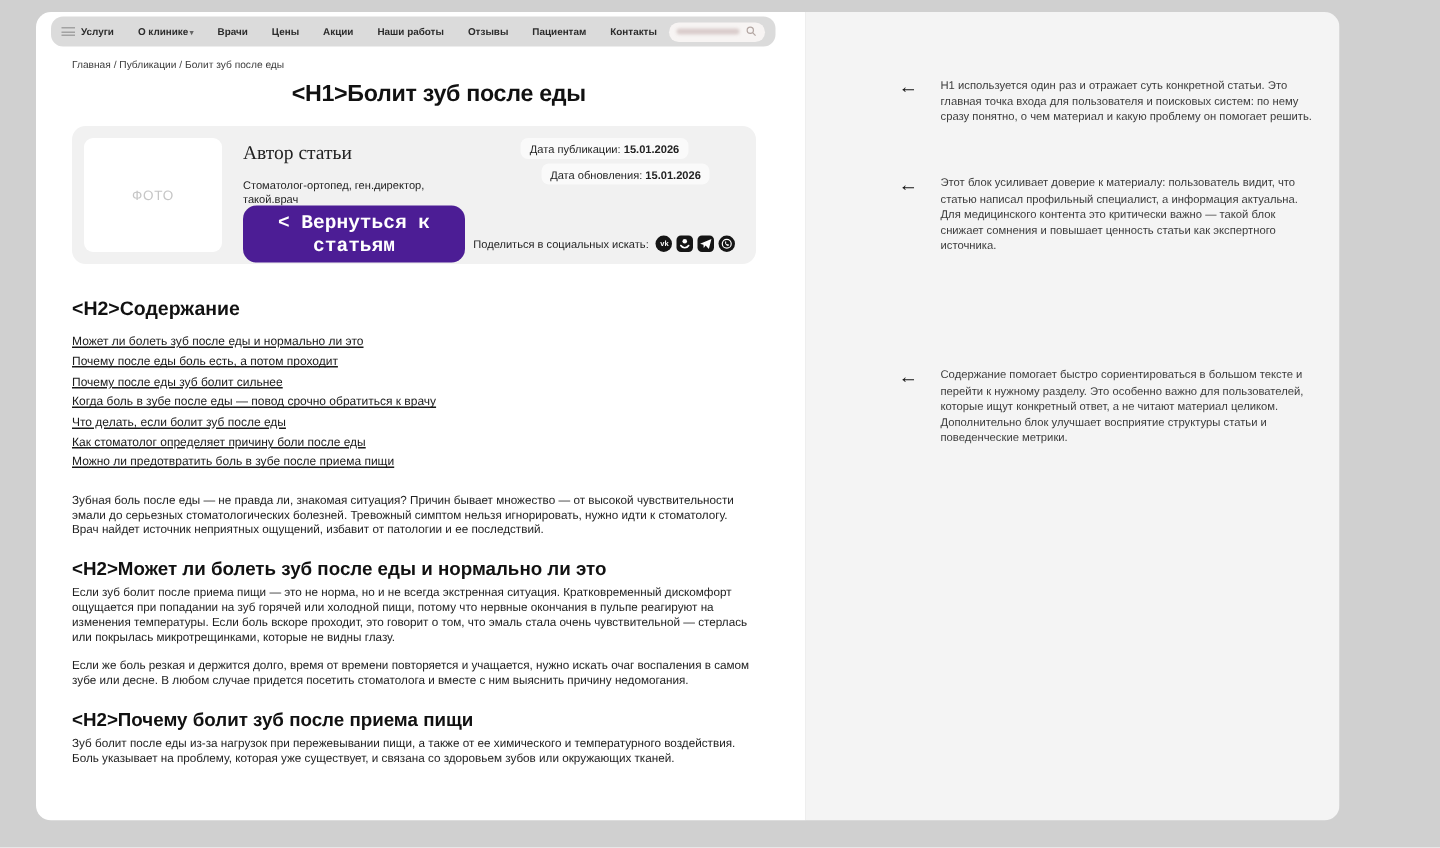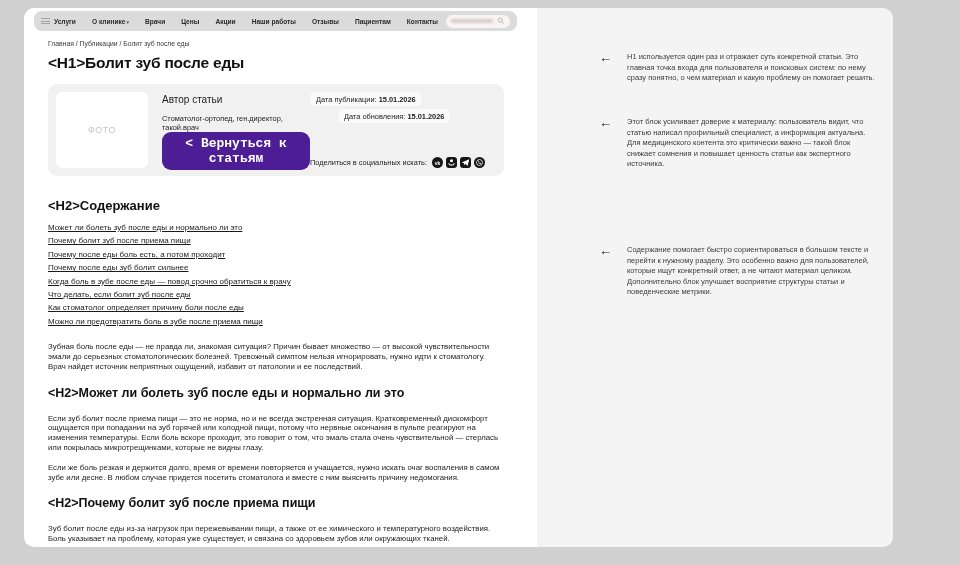--- a/index.html
+++ b/index.html
@@ -18,37 +18,37 @@
   .nav-item { font-size:6.6px; font-weight:700; color:#2b2b2b; white-space:nowrap; cursor:pointer; }
   .nav-caret { font-size:5px; color:#666; margin-left:1px; }
   .hamburger { display:flex; flex-direction:column; gap:1.5px; width:9px; margin-right:4px; }
   .hamburger i { display:block; height:1px; background:#a2a2a2; }
   .search-pill { width:64px; height:13px; background:#f7f4f3; border-radius:7px;
                  display:flex; align-items:center; padding:0 5px; gap:4px; }
   .search-blur { flex:1; height:4px; background:#d9cccb; border-radius:2px; filter:blur(1px); }
 
   .breadcrumb { margin:9px 0 0 24px; font-size:6.8px; color:#3a3a3a; }
 
-  .h1 { margin:7px 0 0 24px; font-size:15.5px; font-weight:700; letter-spacing:-0.2px; color:#111; }
+  .h1 { margin:7px 0 0 24px; font-size:15.5px; font-weight:700; letter-spacing:-0.2px; color:#111;text-align:center; }
 
   
   .author-card { margin:12px 33px 0 24px; background:#f1f1f1; border-radius:9px;
                  padding:8px; height:92px; display:flex; }
   .photo { width:92px; height:76px; background:#ffffff; border-radius:6px;
            display:flex; align-items:center; justify-content:center;
            font-size:9px; color:#c6c6c6; letter-spacing:0.5px; }
   .author-mid { margin-left:14px; flex:1; display:flex; flex-direction:column; }
-  .author-label { font-size:10px; color:#222; margin-top:2px; }
+  .author-label { font-size:13px; color:#222; margin-top:2px;font-family:Liberation Serif, serif; }
   .author-name-blur { width:104px; height:12px; background:#c7c7c7; border-radius:7px;
                       margin-top:4px; filter:blur(1.4px); }
   .author-role { font-size:7.4px; color:#222; margin-top:5px; }
   .back-btn { margin-top:auto; align-self:flex-start; background:#4c1d95; color:#fff;
               font-size:13px; font-weight:700; padding:4px 10px; border-radius:9px;
               border:none; cursor:pointer; font-family:Liberation Mono, monospace; }
-  .author-right { width:186px; display:flex; flex-direction:column; align-items:flex-start; }
+  .author-right { width:186px; display:flex; flex-direction:column; align-items:center; }
   .date-pill { background:#fafafa; border-radius:5px; padding:2.5px 6px; font-size:7.4px;
                color:#222; white-space:nowrap; }
   .date-pill + .date-pill { margin-top:3px;margin-left:28px; }
   .date-val { font-weight:700; }
   .share-row { margin-top:auto; display:flex; align-items:center; gap:3px; }
   .share-label { font-size:7.4px; color:#222; margin-right:2px; white-space:nowrap; }
   .soc { width:11px; height:11px; background:#151515; color:#fff; display:flex;
          align-items:center; justify-content:center; cursor:pointer; }
   .soc.round { border-radius:50%; }
   .soc.sq { border-radius:3px; }
@@ -57,21 +57,21 @@
   .h2 { margin:22px 0 0 24px; font-size:13px; font-weight:700; color:#111; }
   .h2.sec { font-size:12.5px; }
 
   .toc { margin:8px 33px 0 24px; }
   .toc a { display:block; font-size:8px; color:#1a1a1a; text-decoration:underline;
            line-height:13.4px; cursor:pointer; }
 
   .para { margin:8px 33px 0 24px; font-size:7.8px; line-height:9.8px; color:#222; }
   .para.intro { margin-top:14px; }
   .h2.s1 { margin-top:14px; }
-  .para.after-h2 { margin-top:14px; }
+  .para.after-h2 { margin-top:4px; }
   .para.gap { margin-top:10px; }
 
   
   .annotations { flex:1; background:#f4f4f4; position:relative; }
   .ann { position:absolute; left:62px; display:flex; align-items:flex-start; }
   .ann .arrow { font-size:13px; font-weight:700; color:#111; line-height:12px; margin-right:15px; }
   .ann .txt { width:253px; font-size:7.5px; line-height:10.6px; color:#3c3c3c; }
   .ann1 { top:44px; }
   .ann2 { top:109px; }
   .ann3 { top:237px; }
@@ -146,21 +146,20 @@
                 <path d="M3.7 3.8 c0 1.6 1.1 2.6 2.5 2.8 l0.5-0.9 -1-0.6 -0.4 0.4 c-0.5-0.3-0.9-0.8-1-1.3 l0.5-0.3 -0.5-1 z" fill="#fff"></path>
               </svg>
           </div>
         </div>
       </div>
     </div>
 
     <div class="h2">&lt;H2&gt;Содержание</div>
     <div class="toc">
       <a>Может ли болеть зуб после еды и нормально ли это</a>
-      <a>Почему болит зуб после приема пищи</a>
       <a>Почему после еды боль есть, а потом проходит</a>
       <a>Почему после еды зуб болит сильнее</a>
       <a>Когда боль в зубе после еды — повод срочно обратиться к врачу</a>
       <a>Что делать, если болит зуб после еды</a>
       <a>Как стоматолог определяет причину боли после еды</a>
       <a>Можно ли предотвратить боль в зубе после приема пищи</a>
     </div>
 
     <div class="para intro">Зубная боль после еды — не правда ли, знакомая ситуация? Причин бывает множество — от высокой чувствительности эмали до серьезных стоматологических болезней. Тревожный симптом нельзя игнорировать, нужно идти к стоматологу. Врач найдет источник неприятных ощущений, избавит от патологии и ее последствий.</div>
 

